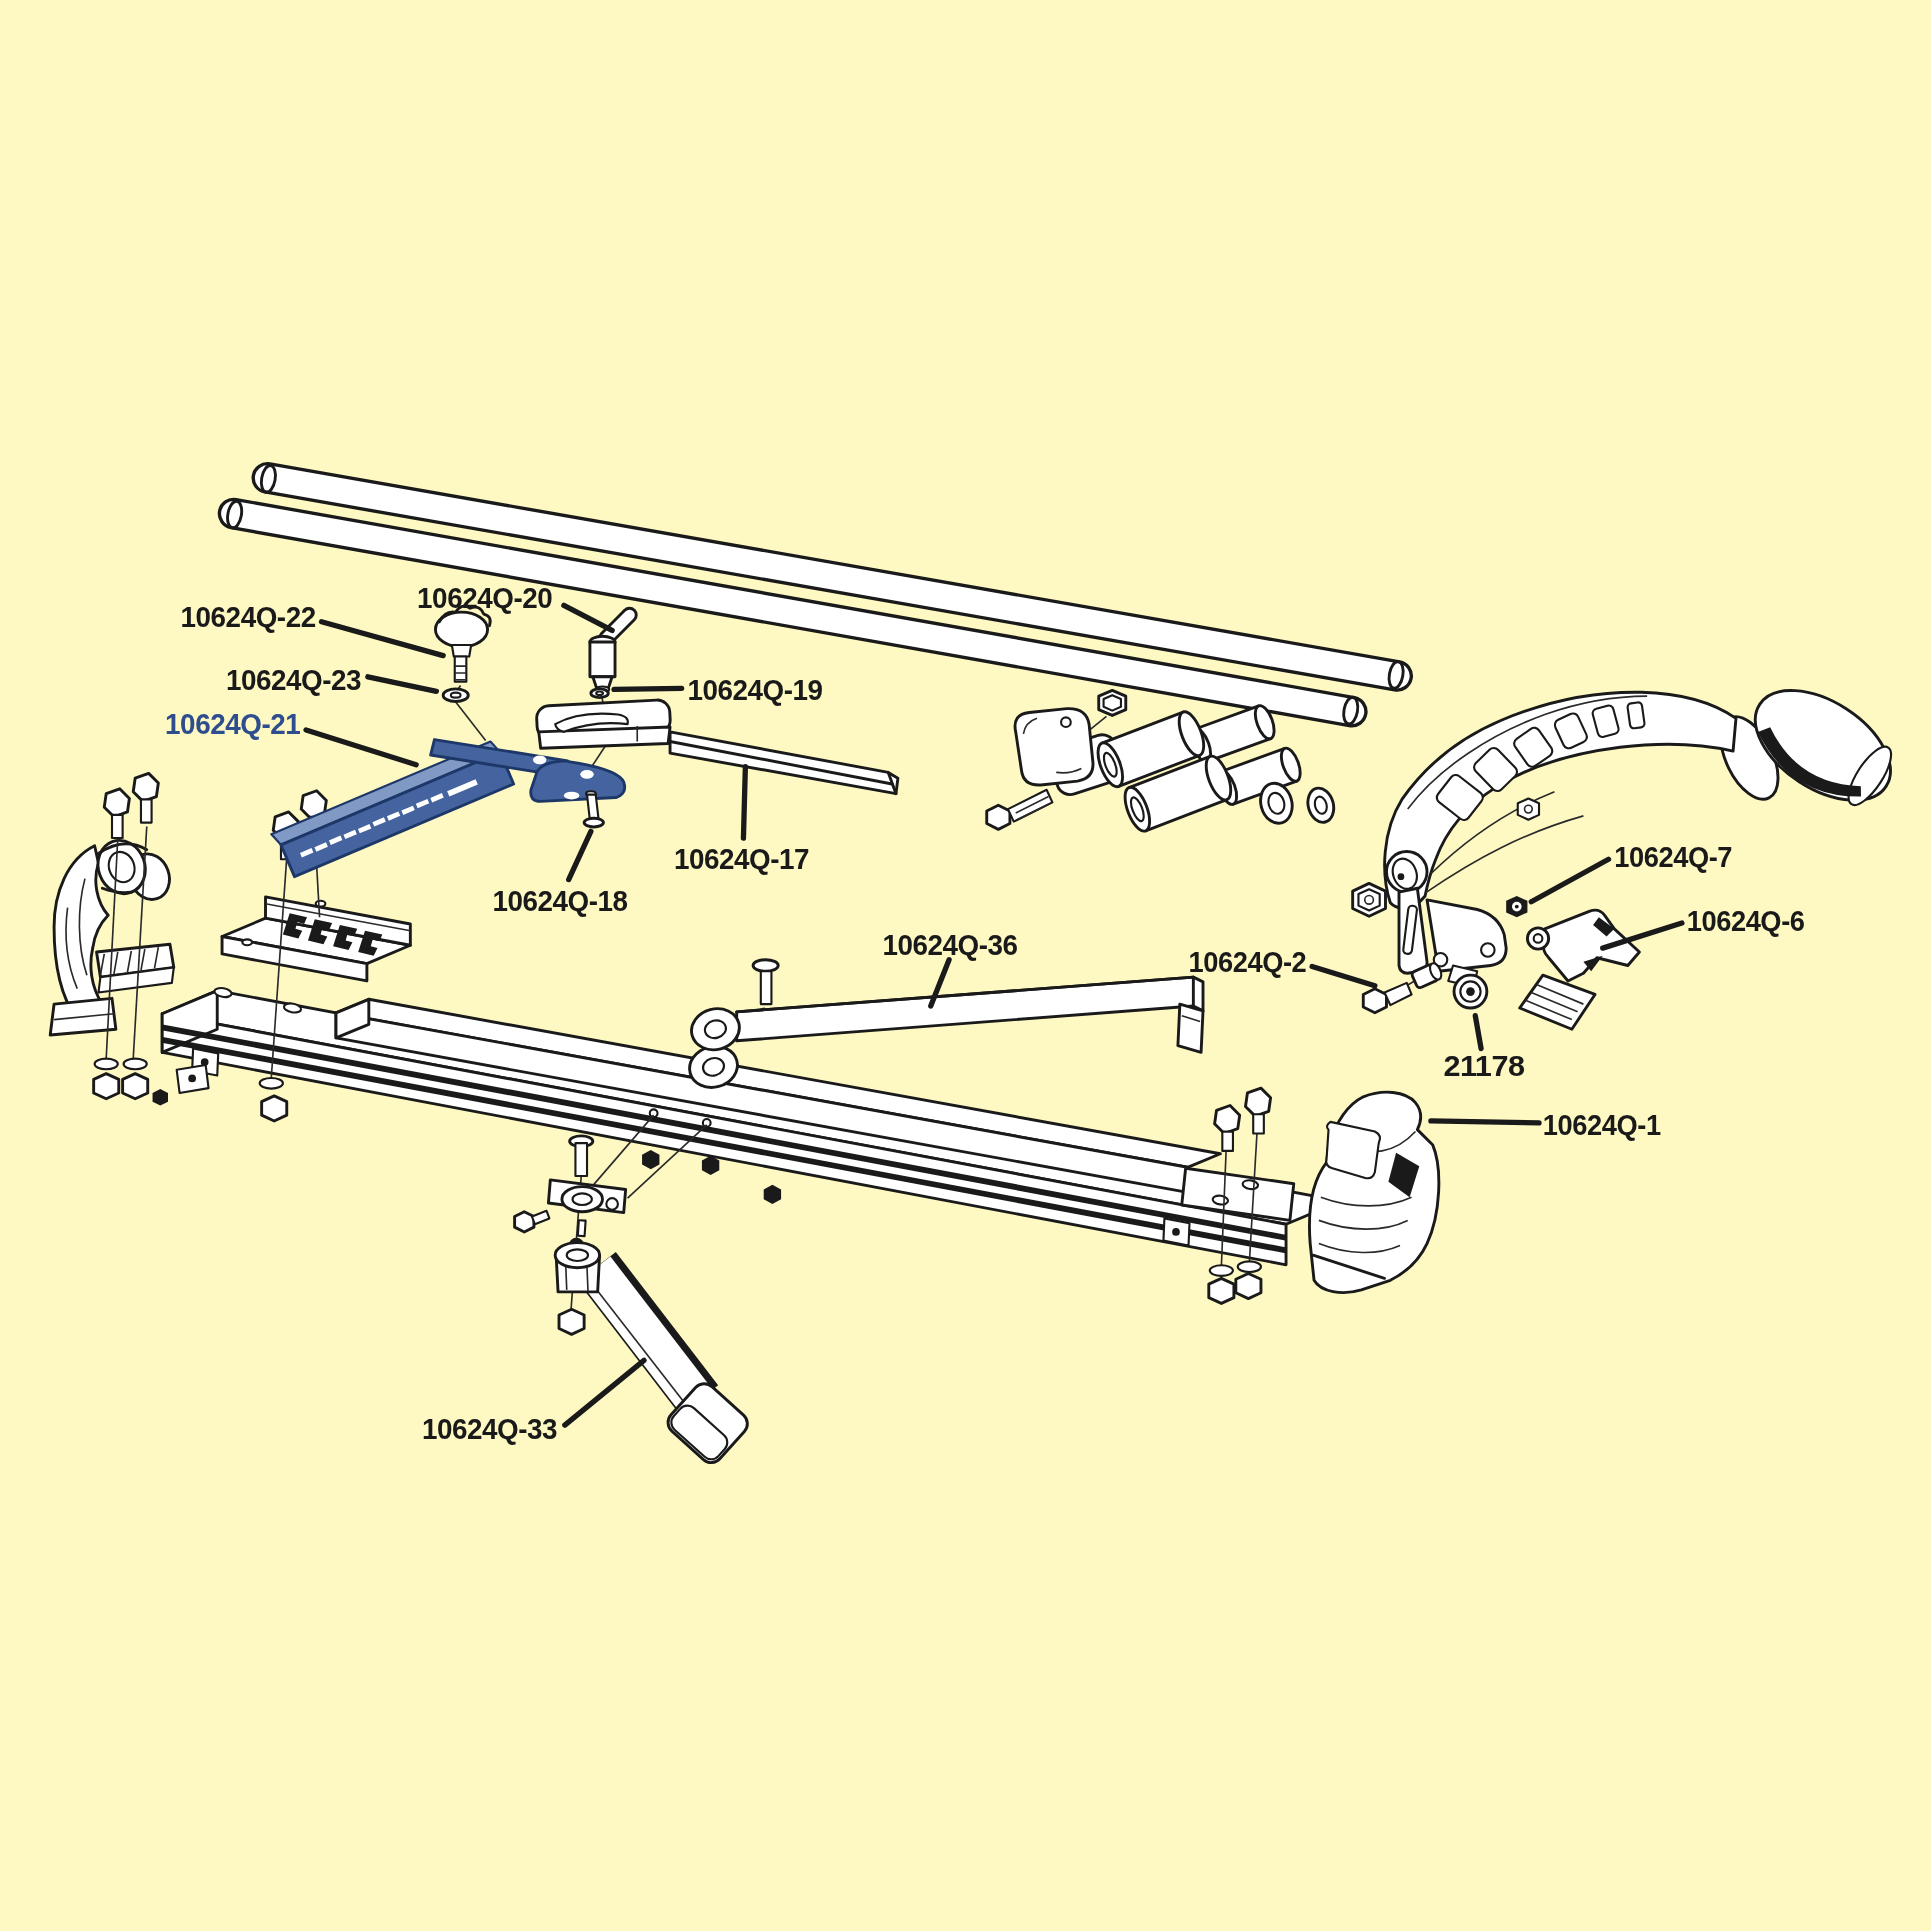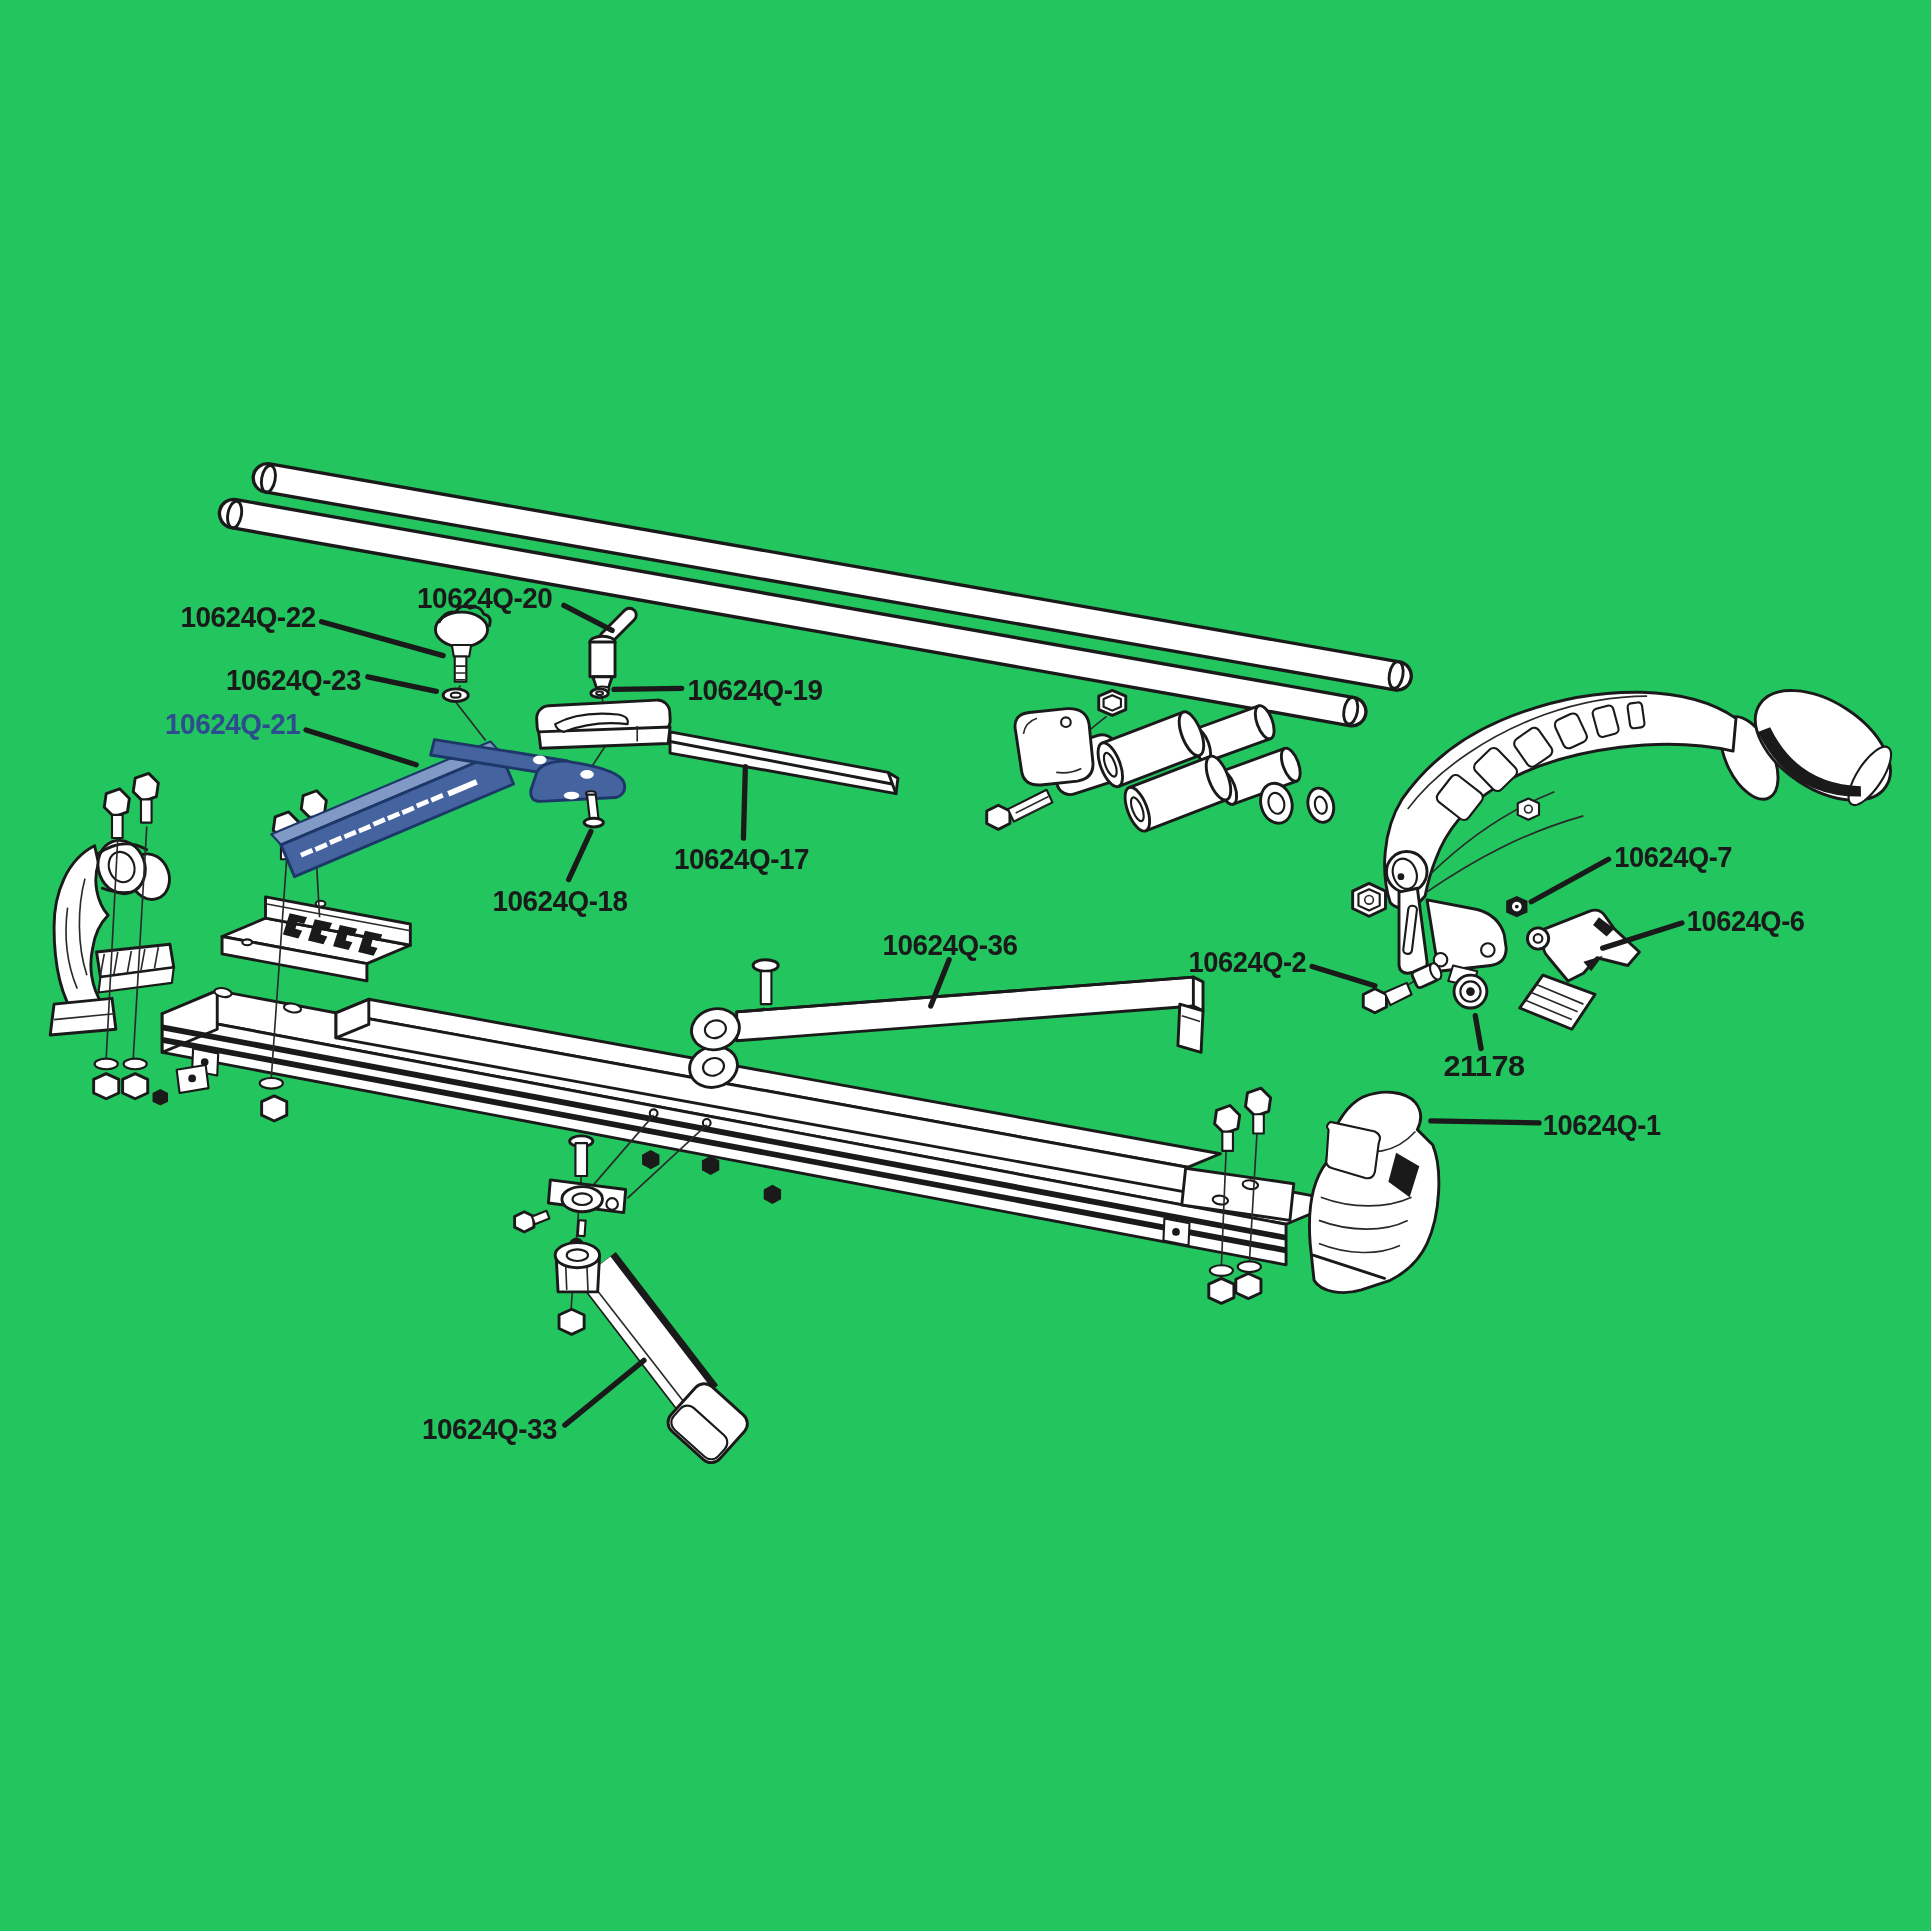--- a/index.html
+++ b/index.html
@@ -1,16 +1,16 @@
 <!DOCTYPE html>
 <html><head>
 <meta charset="utf-8">
 <style>
   html,body { margin:0; padding:0; background:#ffffff; }
-  .canvas { position:relative; width:1931px; height:1931px; background:#22c55e; overflow:hidden;
+  .canvas { position:relative; width:1931px; height:1931px; background:#fef9c3; overflow:hidden;
             font-family:"Liberation Sans", sans-serif; }
   svg { display:block; }
   .lbl { font:700 31px "Liberation Sans", sans-serif; fill:#1a1a1a; letter-spacing:-0.5px; }
   .lbl.blue { fill:#2e4d8e; }
   .ln  { fill:none; stroke:#1a1a1a; stroke-width:3; stroke-linecap:round; stroke-linejoin:round; }
   .fw  { fill:#ffffff; stroke:#1a1a1a; stroke-width:3; stroke-linecap:round; stroke-linejoin:round; }
   .fw2 { fill:#ffffff; stroke:#1a1a1a; stroke-width:2.2; stroke-linejoin:round; }
   .dk  { fill:#1a1a1a; stroke:none; }
   .thin{ fill:none; stroke:#2a2a2a; stroke-width:1.7; }
   .lead{ fill:none; stroke:#1a1a1a; stroke-width:5.5; stroke-linecap:round; }

